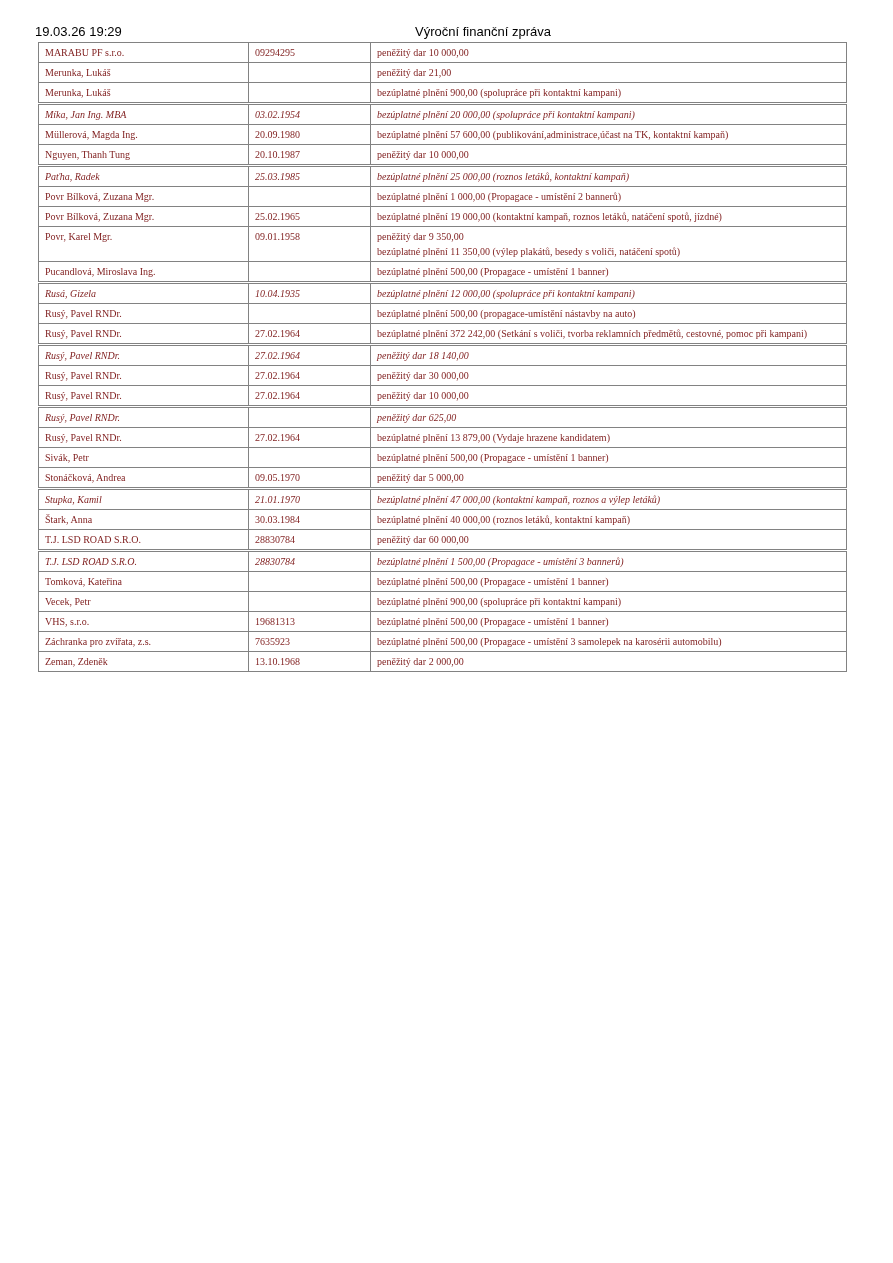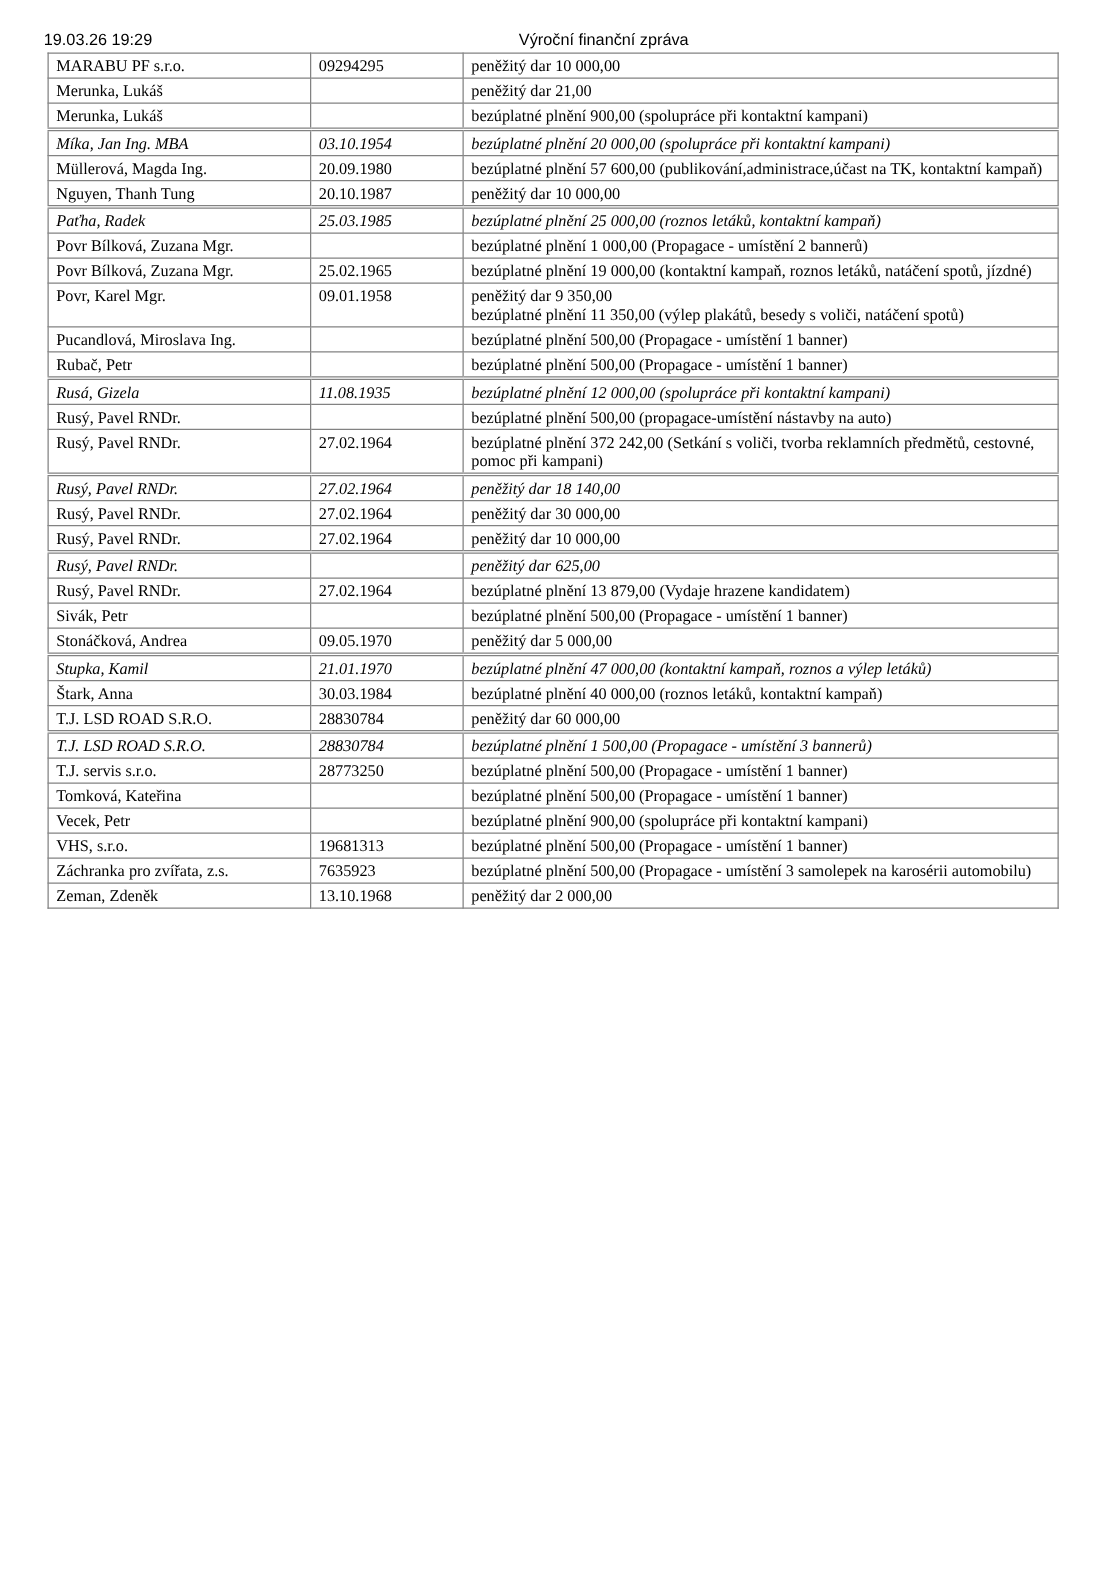--- a/index.html
+++ b/index.html
@@ -38,22 +38,22 @@
     white-space: nowrap;
   }
   table.donations {
     position: absolute;
     top: 42px;
     left: 38px;
     width: 808px;
     border-collapse: collapse;
     table-layout: fixed;
     font-family: "Liberation Serif", serif;
-    font-size: 13px;
-    color: #000000;
+    font-size: 10px;
+    color: #7f1d1d;
   }
   table.donations td {
     border: 1px solid #828282;
     padding: 2px 6px 2px 6px;
     line-height: 15px;
     vertical-align: top;
     overflow: hidden;
   }
   table.donations tr.group-start td {
     border-top: 3px double #828282;
@@ -113,21 +113,21 @@
           <td></td>
           <td class="cell-desc">peněžitý dar 21,00</td>
         </tr>
         <tr>
           <td>Merunka, Lukáš</td>
           <td></td>
           <td class="cell-desc">bezúplatné plnění 900,00 (spolupráce při kontaktní kampani)</td>
         </tr>
         <tr class="group-start">
           <td>Míka, Jan Ing. MBA</td>
-          <td>03.10.1954</td>
+          <td>03.02.1954</td>
           <td class="cell-desc">bezúplatné plnění 20 000,00 (spolupráce při kontaktní kampani)</td>
         </tr>
         <tr>
           <td>Müllerová, Magda Ing.</td>
           <td>20.09.1980</td>
           <td class="cell-desc">bezúplatné plnění 57 600,00 (publikování,administrace,účast na TK, kontaktní kampaň)</td>
         </tr>
         <tr>
           <td>Nguyen, Thanh Tung</td>
           <td>20.10.1987</td>
@@ -152,28 +152,23 @@
           <td>Povr, Karel Mgr.</td>
           <td>09.01.1958</td>
           <td class="cell-desc">peněžitý dar 9 350,00
 bezúplatné plnění 11 350,00 (výlep plakátů, besedy s voliči, natáčení spotů)</td>
         </tr>
         <tr>
           <td>Pucandlová, Miroslava Ing.</td>
           <td></td>
           <td class="cell-desc">bezúplatné plnění 500,00 (Propagace - umístění 1 banner)</td>
         </tr>
-        <tr>
-          <td>Rubač, Petr</td>
-          <td></td>
-          <td class="cell-desc">bezúplatné plnění 500,00 (Propagace - umístění 1 banner)</td>
-        </tr>
         <tr class="group-start">
           <td>Rusá, Gizela</td>
-          <td>11.08.1935</td>
+          <td>10.04.1935</td>
           <td class="cell-desc">bezúplatné plnění 12 000,00 (spolupráce při kontaktní kampani)</td>
         </tr>
         <tr>
           <td>Rusý, Pavel RNDr.</td>
           <td></td>
           <td class="cell-desc">bezúplatné plnění 500,00 (propagace-umístění nástavby na auto)</td>
         </tr>
         <tr>
           <td>Rusý, Pavel RNDr.</td>
           <td>27.02.1964</td>
@@ -226,25 +221,20 @@
         </tr>
         <tr>
           <td>T.J. LSD ROAD S.R.O.</td>
           <td>28830784</td>
           <td class="cell-desc">peněžitý dar 60 000,00</td>
         </tr>
         <tr class="group-start">
           <td>T.J. LSD ROAD S.R.O.</td>
           <td>28830784</td>
           <td class="cell-desc">bezúplatné plnění 1 500,00 (Propagace - umístění 3 bannerů)</td>
-        </tr>
-        <tr>
-          <td>T.J. servis s.r.o.</td>
-          <td>28773250</td>
-          <td class="cell-desc">bezúplatné plnění 500,00 (Propagace - umístění 1 banner)</td>
         </tr>
         <tr>
           <td>Tomková, Kateřina</td>
           <td></td>
           <td class="cell-desc">bezúplatné plnění 500,00 (Propagace - umístění 1 banner)</td>
         </tr>
         <tr>
           <td>Vecek, Petr</td>
           <td></td>
           <td class="cell-desc">bezúplatné plnění 900,00 (spolupráce při kontaktní kampani)</td>

